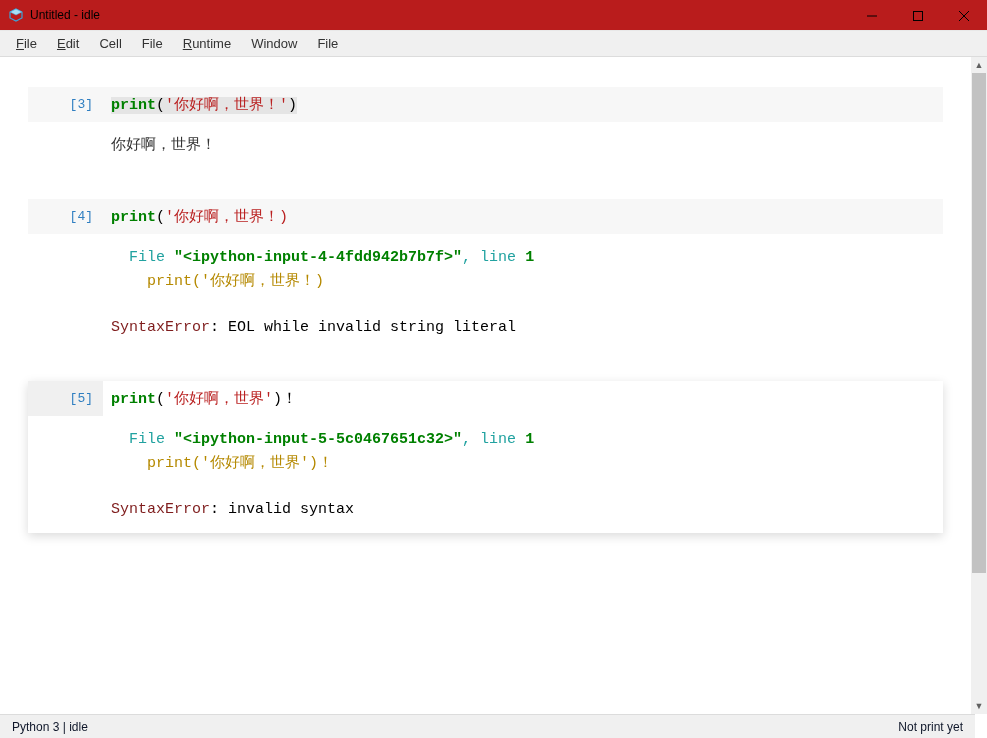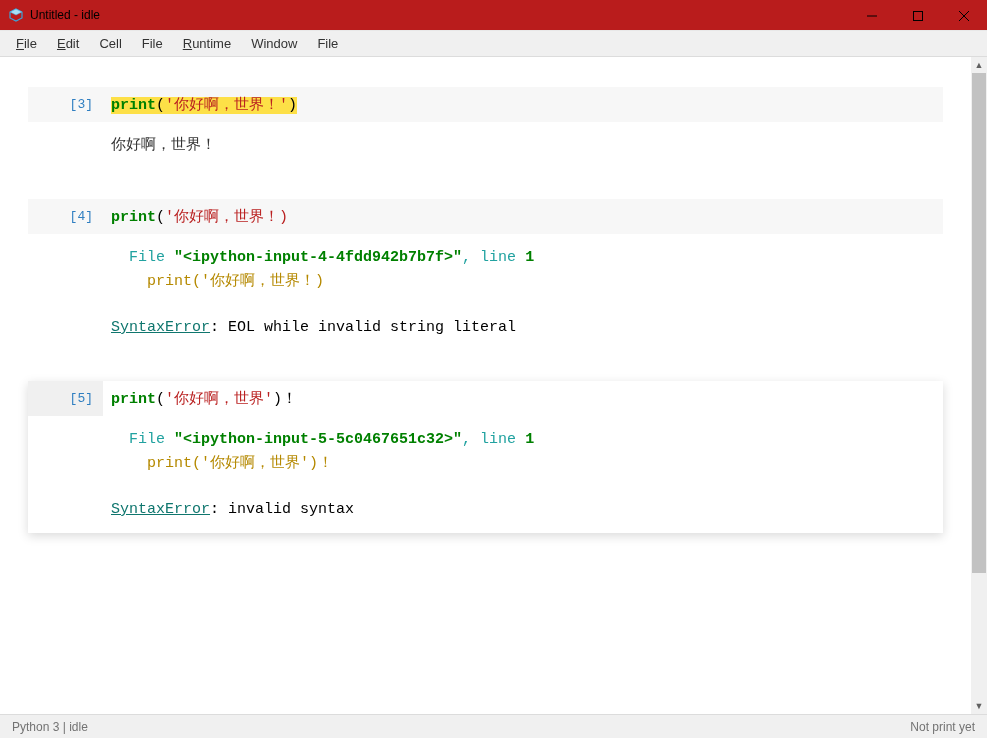--- a/index.html
+++ b/index.html
@@ -139,26 +139,26 @@
     }
     .code-area {
       flex: 1;
       padding: 8px 8px;
       font-family: "Consolas", "Courier New", monospace;
       font-size: 15px;
       white-space: pre;
     }
     .tk-string { color: #ba2121; }
     .tk-builtin { color: #008000; font-weight: bold; }
-    .tk-error { color: #0f766e; text-decoration: underline; }
+    .tk-error { color: #7f1d1d; }
     .tk-file { color: #21a2a0; }
     .tk-line { color: #008000; font-weight: bold; }
     .tk-body { color: #b58900; }
     .tk-plain { color: #000; }
-    .sel { background: #fde047; }
+    .sel { background: #e5e5e5; }
     .cell-output {
       padding: 12px 10px 12px 83px;
       font-family: "Consolas", "Courier New", monospace;
       font-size: 15px;
       color: #333;
       white-space: pre;
       line-height: 1.55;
     }
     .output-text-normal {
       color: #333;
@@ -177,30 +177,30 @@
       height: 16px;
       cursor: pointer;
       display: flex;
       align-items: center;
       justify-content: center;
     }
     .statusbar {
       position: absolute;
       bottom: 0;
       left: 0;
-      right: 0;
+      right: 12px;
       height: 24px;
       background: #f0f0f0;
       border-top: 1px solid #dcdcdc;
       display: flex;
       align-items: center;
       justify-content: space-between;
       padding: 0 12px;
       font-size: 12px;
-      color: #737373;
+      color: #0f172a;
     }
   </style>
 </head>
 <body>
 
 <div class="titlebar">
   <div class="titlebar-icon">
     <svg width="16" height="16" viewBox="0 0 16 16">
       <polygon points="8,2 14,5 14,11 8,14 2,11 2,5" fill="none" stroke="#3ba4d8" stroke-width="1.2"></polygon>
       <polygon points="8,2 14,5 8,8 2,5" fill="#a8dff5" stroke="#3ba4d8" stroke-width="0.5"></polygon>

